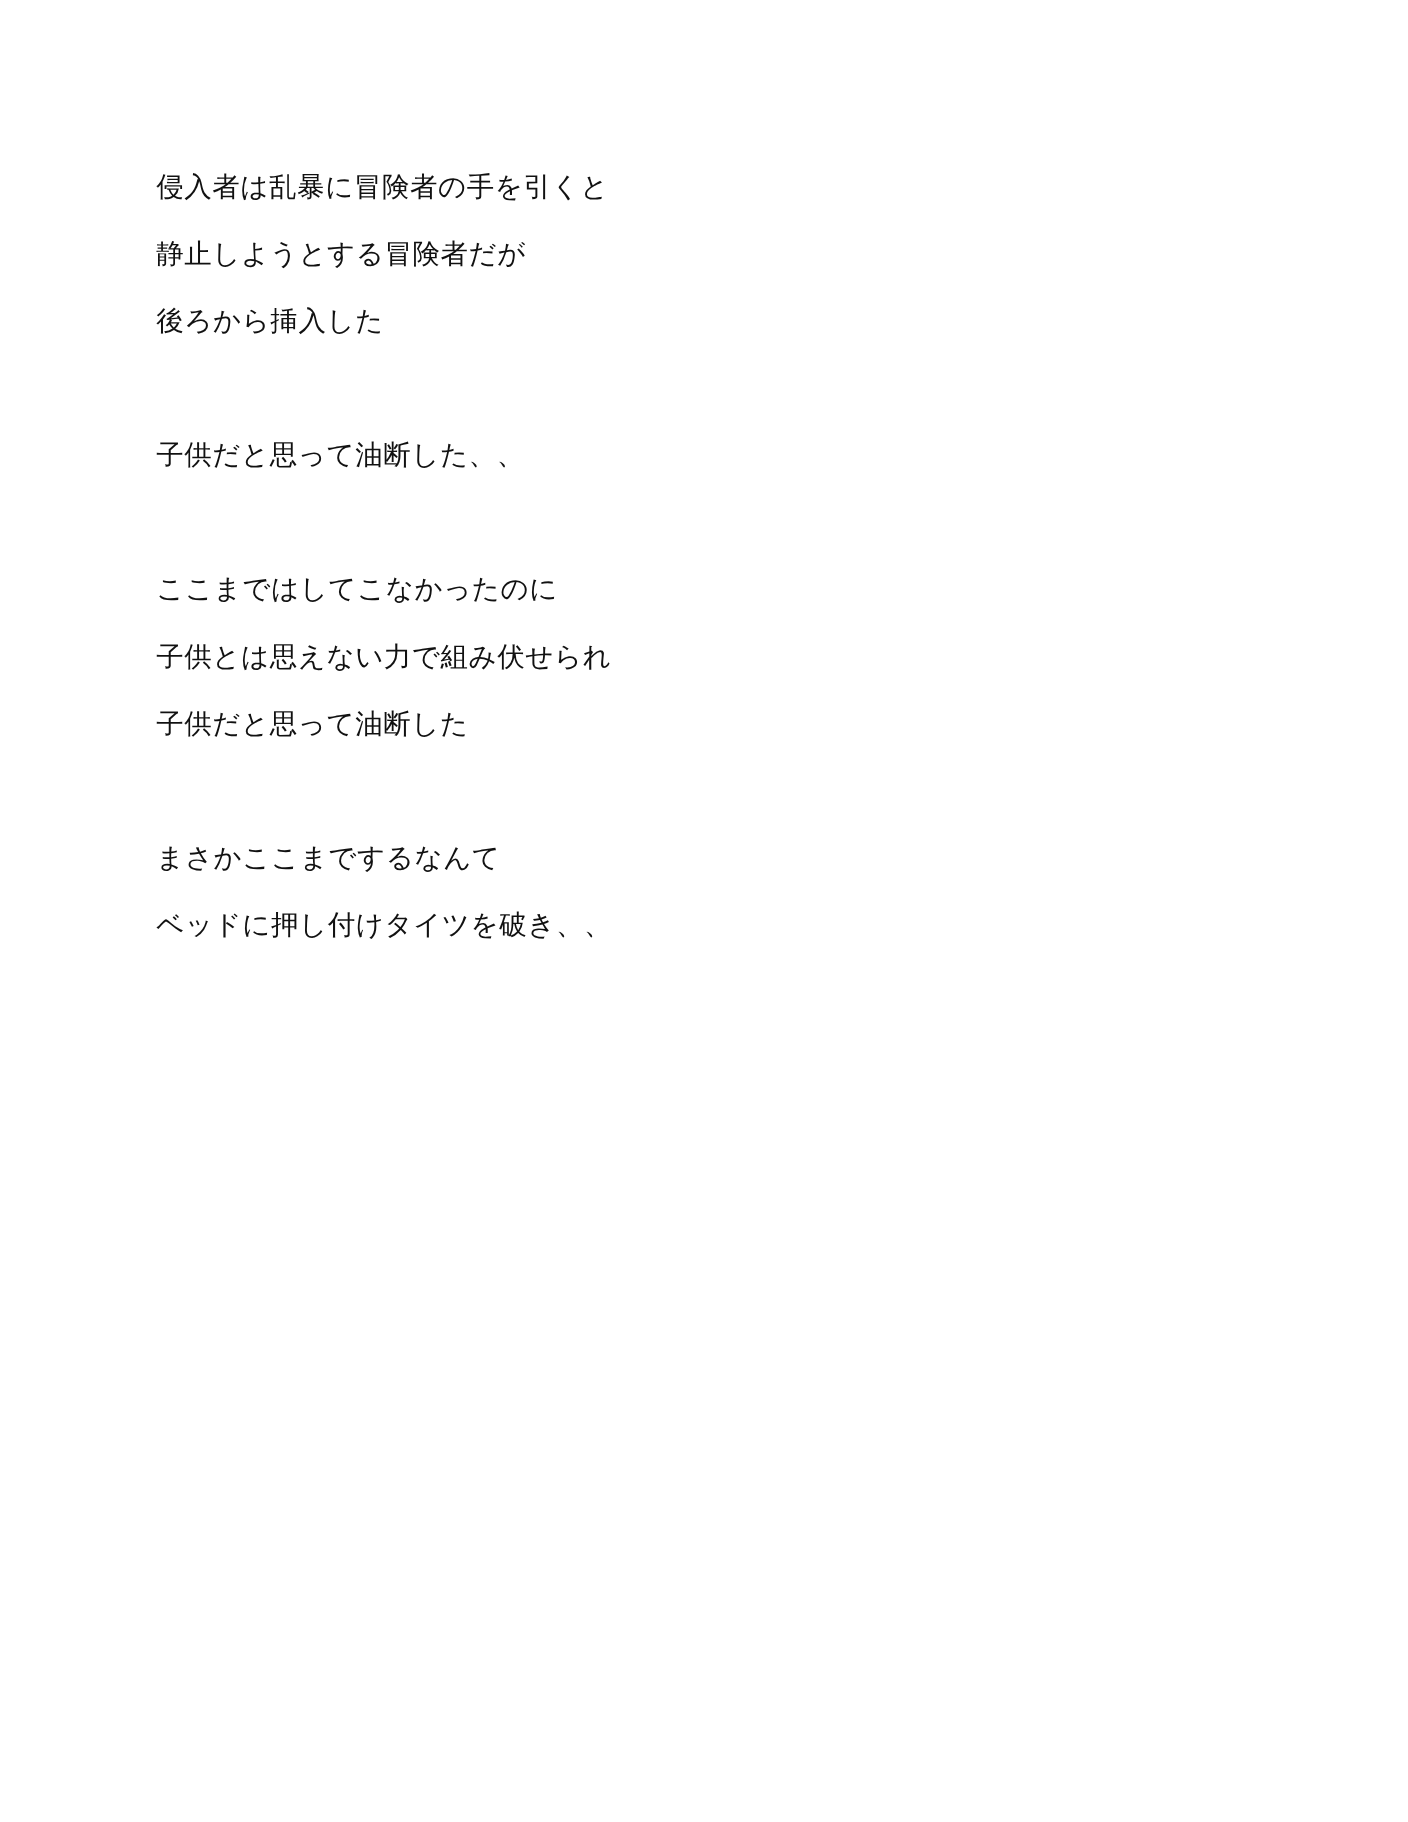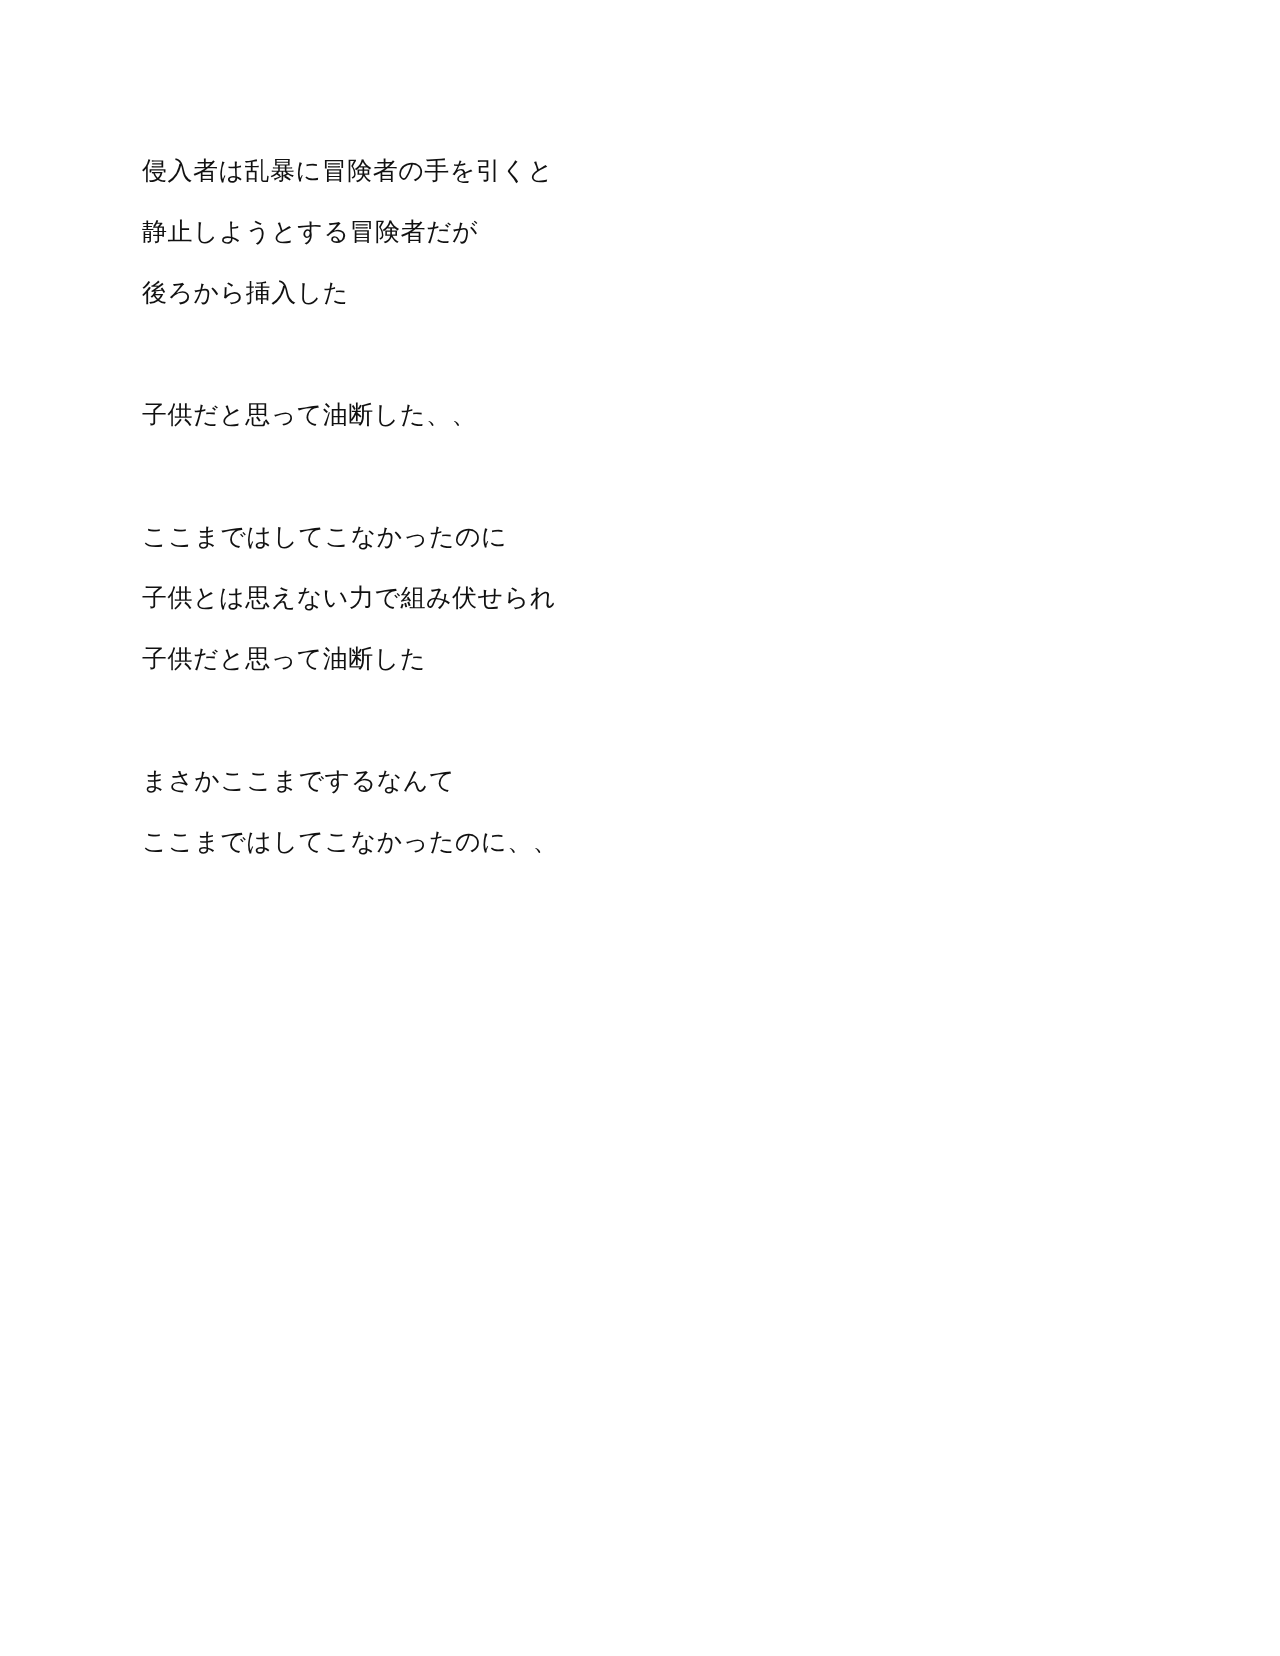--- a/index.html
+++ b/index.html
@@ -56,17 +56,17 @@
 
 
     <div class="para">
       <span class="line">ここまではしてこなかったのに</span>
       <span class="line">子供とは思えない力で組み伏せられ</span>
       <span class="line">子供だと思って油断した</span>
     </div>
 
     <div class="para">
       <span class="line">まさかここまでするなんて</span>
-      <span class="line">ここまではしてこなかったのに、、</span>
+      <span class="line">ベッドに押し付けタイツを破き、、</span>
     </div>
 
   </div>
 </div>
 
 </body></html>

